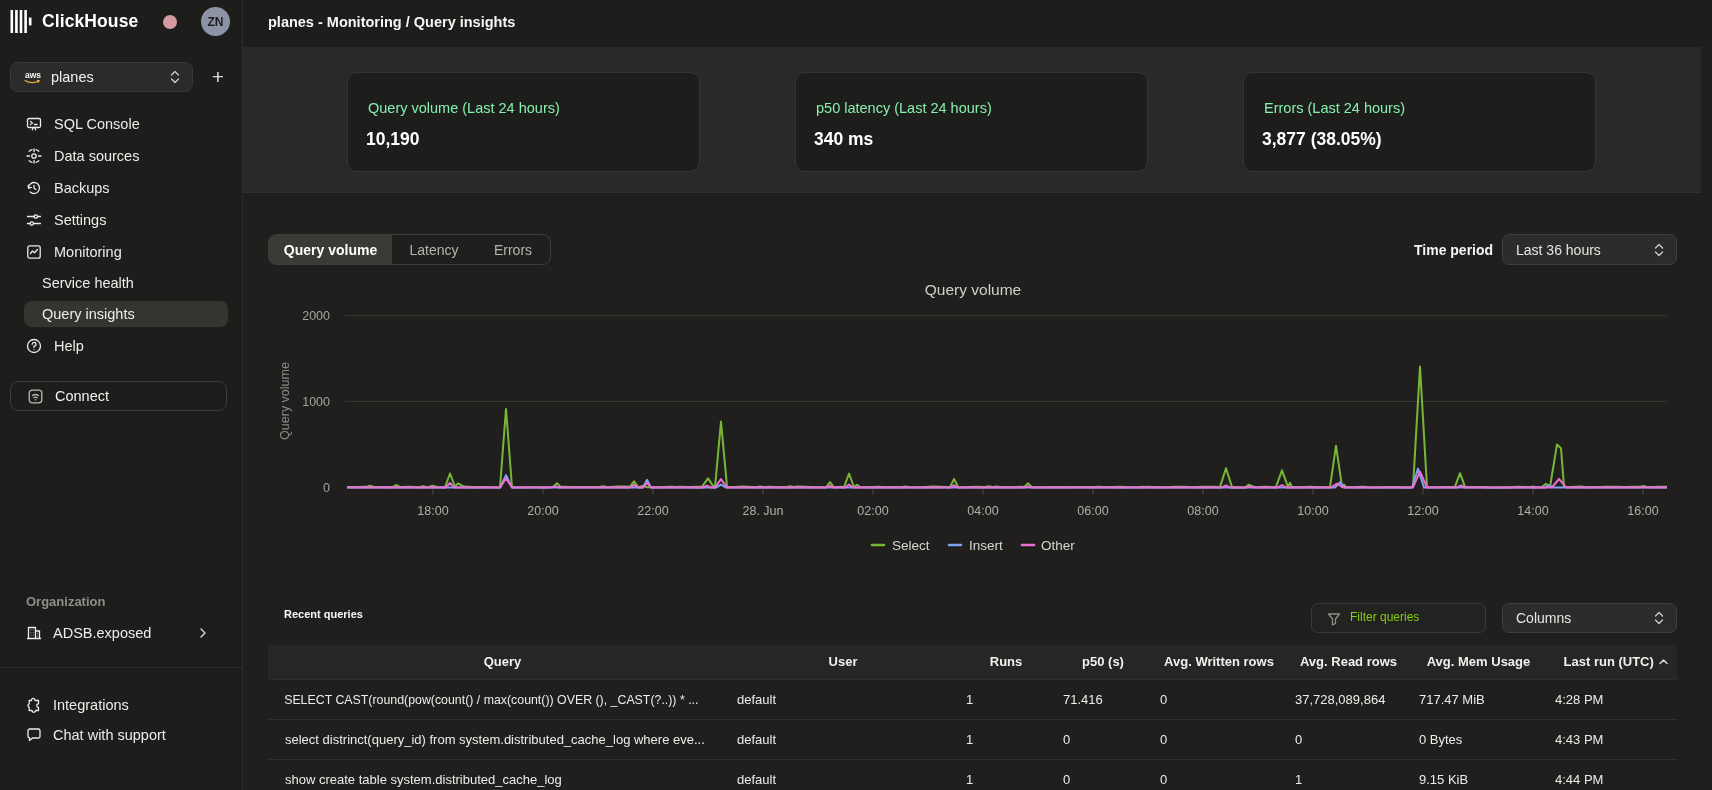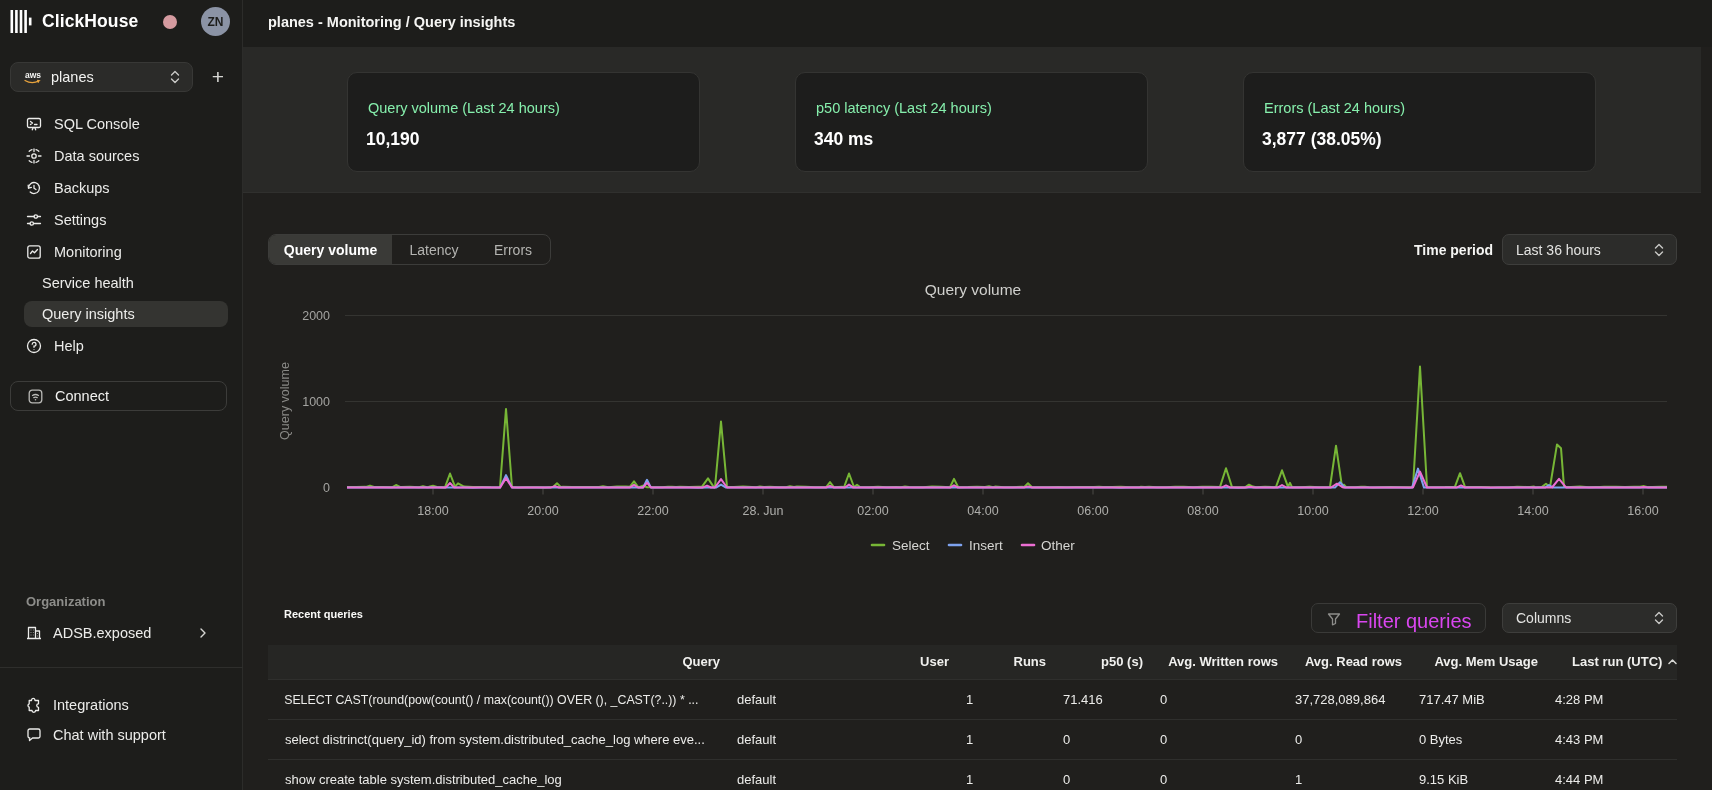--- a/index.html
+++ b/index.html
@@ -24,25 +24,25 @@
 
 #tabs { position:absolute; left:268px; top:234px; height:31px; display:flex; border:1px solid #3c3c3a; border-radius:8px; overflow:hidden; }
 #tabs .tab { height:100%; display:flex; align-items:center; justify-content:center; font-size:14px; color:#b4b4b1; }
 #tabs .active { background:#3a3a37; color:#ffffff; font-weight:700; }
 #tp-label { position:absolute; left:1414px; top:242px; font-size:14px; font-weight:700; color:#f5f5f3; }
 .select { position:absolute; background:#2c2c2a; border:1px solid #3e3e3c; border-radius:7px; color:#e4e4e2; font-size:14px; }
 .updown { position:absolute; right:12px; top:50%; transform:translateY(-50%); width:10px; height:14px; }
 
 #rq-title { position:absolute; left:268px; top:608px; font-size:11px; font-weight:700; color:#fafaf8;margin-left:16px; }
 #filter { position:absolute; left:1311px; top:603px; width:175px; height:30px; border:1px solid #3a3a38; border-radius:7px; background:#222220; }
-#filter span { position:absolute; left:44px; top:6px; color:#d946ef; font-size:20px; }
+#filter span { position:absolute; left:38px; top:6px; color:#84cc16; font-size:12px; }
 #columns { left:1502px; top:603px; width:175px; height:30px; }
 #columns span { position:absolute; left:13px; top:6px; }
 table { position:absolute; left:268px; top:645px; width:1409px; border-collapse:collapse; table-layout:fixed; }
-th { background:#262624; height:34px; text-align:right; font-size:13px; font-weight:700; color:#f0f0ee; padding:0; }
+th { background:#262624; height:34px; text-align:center; font-size:13px; font-weight:700; color:#f0f0ee; padding:0; }
 td { height:40px; font-size:13px; color:#ececea; border-top:1px solid #2f2f2d; padding:0; white-space:nowrap; overflow:hidden; }
 th div, td div { padding-left:17px; }
 td .q { transform-origin:left center; white-space:nowrap; }
 </style>
 </head>
 <body>
 <div id="page">
 
   <div id="sidebar">
 

